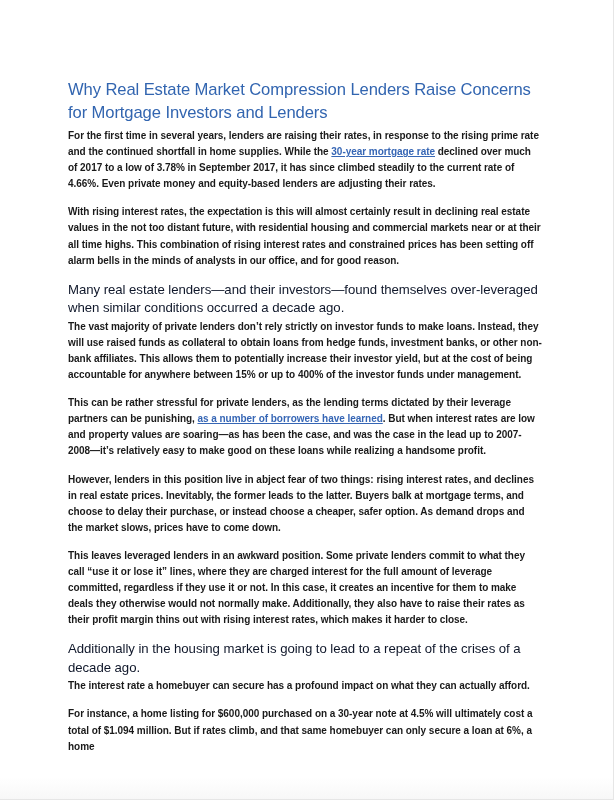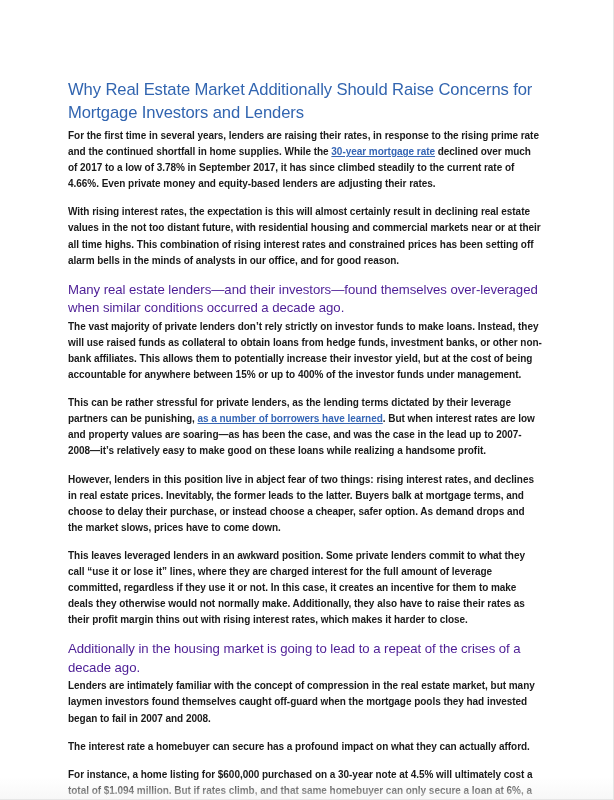--- a/index.html
+++ b/index.html
@@ -46,21 +46,21 @@
   .doc-title {
     color: #3265b0;
     font-size: 16.6px;
     line-height: 23px;
     font-weight: 400;
     letter-spacing: -0.1px;
     margin: 0 0 4px 0;
   }
 
   .doc-heading {
-    color: #4c1d95;
+    color: #0f172a;
     font-size: 13.2px;
     line-height: 18.5px;
     font-weight: 400;
     letter-spacing: -0.05px;
     margin: 10px 0 1px 0;
   }
 
   .doc-para {
     color: #1a1a1a;
     font-size: 10px;
@@ -82,38 +82,37 @@
     font-weight: 700;
     cursor: pointer;
   }
 </style>
 </head>
 <body>
 
 <div id="page">
   <div id="doc-body">
 
-    <h1 class="doc-title">Why Real Estate Market Additionally Should Raise Concerns for Mortgage Investors and Lenders</h1>
+    <h1 class="doc-title">Why Real Estate Market Compression Lenders Raise Concerns for Mortgage Investors and Lenders</h1>
 
     <p class="doc-para tight"><span>For the first time in several years, lenders are raising their rates, in response to the rising prime rate and the continued shortfall in home supplies. While the </span><a class="doc-link" href="#">30-year mortgage rate</a><span> declined over much of 2017 to a low of 3.78% in September 2017, it has since climbed steadily to the current rate of 4.66%. Even private money and equity-based lenders are adjusting their rates.</span></p>
 
     <p class="doc-para">With rising interest rates, the expectation is this will almost certainly result in declining real estate values in the not too distant future, with residential housing and commercial markets near or at their all time highs. This combination of rising interest rates and constrained prices has been setting off alarm bells in the minds of analysts in our office, and for good reason.</p>
 
     <h2 class="doc-heading">Many real estate lenders—and their investors—found themselves over-leveraged when similar conditions occurred a decade ago.</h2>
 
     <p class="doc-para tight">The vast majority of private lenders don’t rely strictly on investor funds to make loans. Instead, they will use raised funds as collateral to obtain loans from hedge funds, investment banks, or other non-bank affiliates. This allows them to potentially increase their investor yield, but at the cost of being accountable for anywhere between 15% or up to 400% of the investor funds under management.</p>
 
     <p class="doc-para"><span>This can be rather stressful for private lenders, as the lending terms dictated by their leverage partners can be punishing, </span><a class="doc-link" href="#">as a number of borrowers have learned</a><span>. But when interest rates are low and property values are soaring—as has been the case, and was the case in the lead up to 2007-2008—it’s relatively easy to make good on these loans while realizing a handsome profit.</span></p>
 
     <p class="doc-para">However, lenders in this position live in abject fear of two things: rising interest rates, and declines in real estate prices. Inevitably, the former leads to the latter. Buyers balk at mortgage terms, and choose to delay their purchase, or instead choose a cheaper, safer option. As demand drops and the market slows, prices have to come down.</p>
 
     <p class="doc-para">This leaves leveraged lenders in an awkward position.  Some private lenders commit to what they call “use it or lose it” lines, where they are charged interest for the full amount of leverage committed, regardless if they use it or not. In this case, it creates an incentive for them to make deals they otherwise would not normally make. Additionally, they also have to raise their rates as their profit margin thins out with rising interest rates, which makes it harder to close.</p>
 
     <h2 class="doc-heading">Additionally in the housing market is going to lead to a repeat of the crises of a decade ago.</h2>
 
-    <p class="doc-para tight">Lenders are intimately familiar with the concept of compression in the real estate market, but many laymen investors found themselves caught off-guard when the mortgage pools they had invested began to fail in 2007 and 2008.</p>
 
     <p class="doc-para">The interest rate a homebuyer can secure has a profound impact on what they can actually afford.</p>
 
     <p class="doc-para">For instance, a home listing for $600,000 purchased on a 30-year note at 4.5% will ultimately cost a total of $1.094 million. But if rates climb, and that same homebuyer can only secure a loan at 6%, a home</p>
 
   </div>
 </div>
 
 </body></html>

